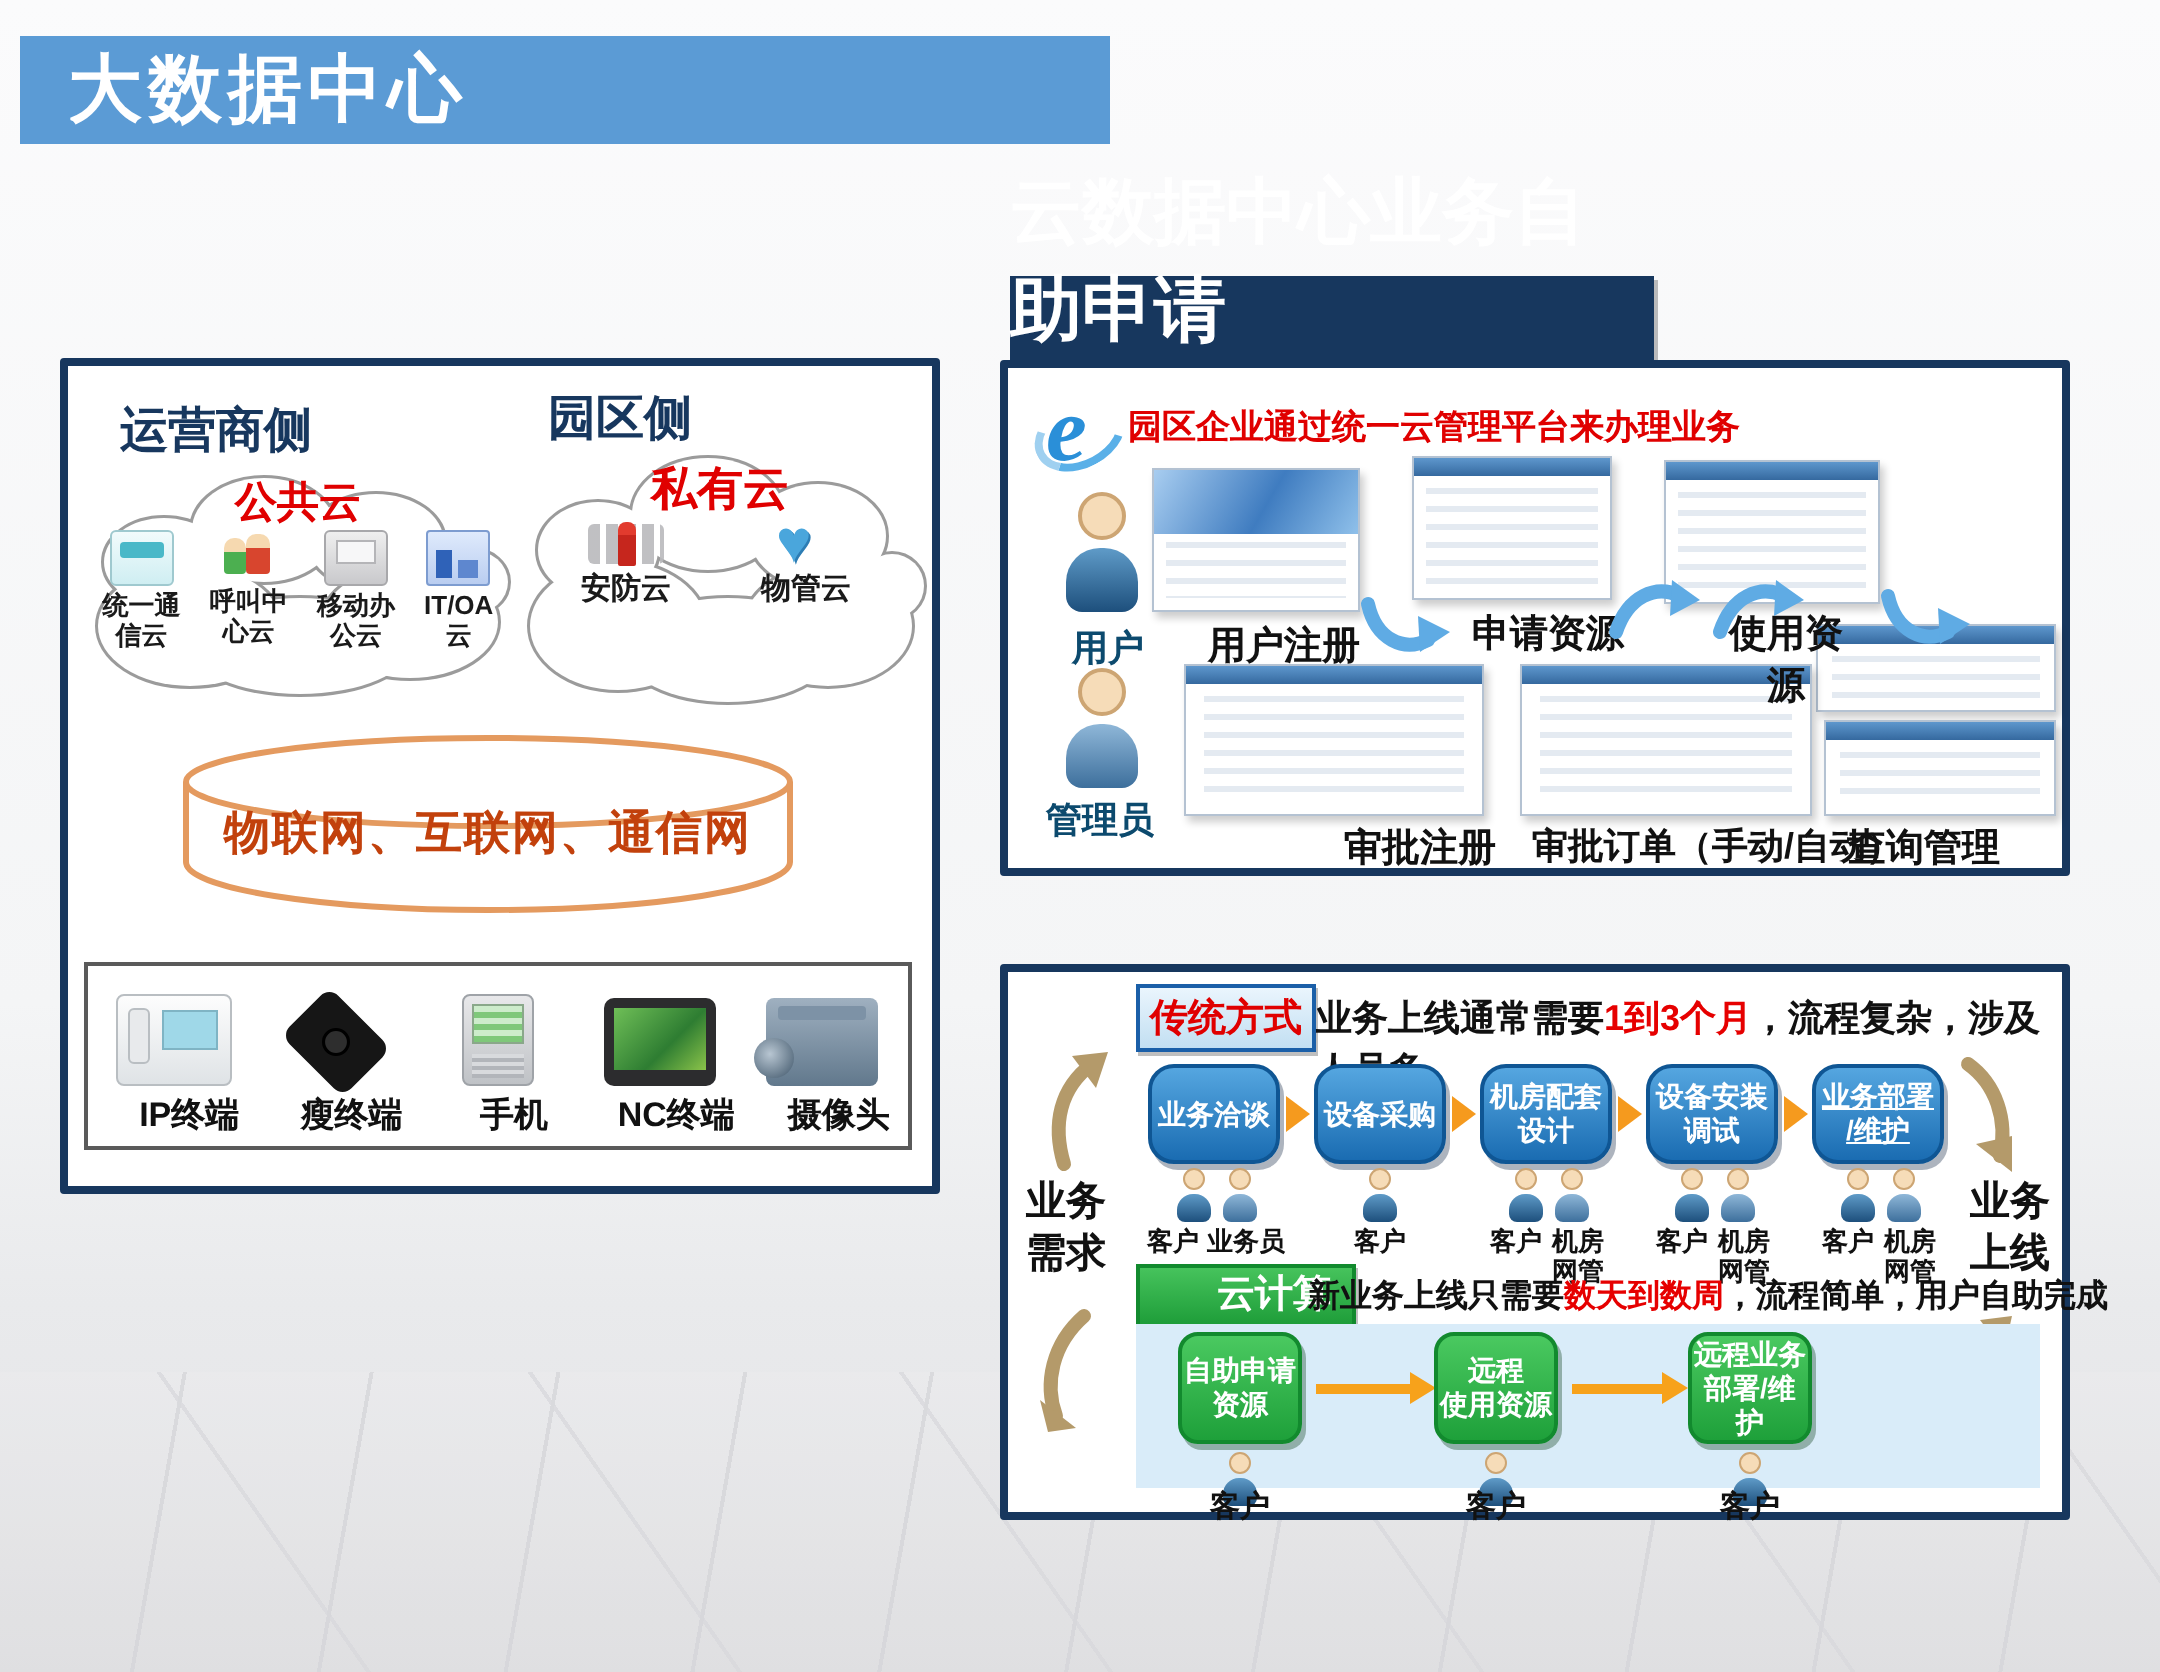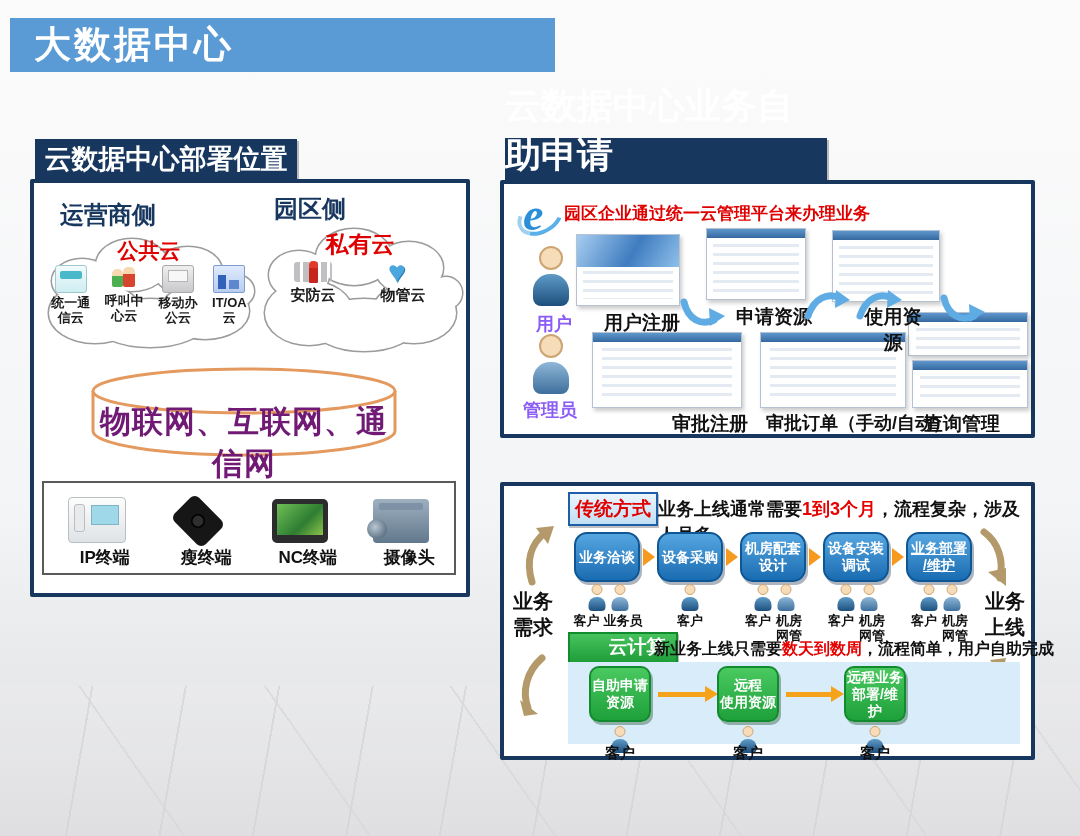--- a/index.html
+++ b/index.html
@@ -40,21 +40,21 @@
   .mini-itoa{background:linear-gradient(180deg,#dfeafc,#b9cdf0);border:1px solid #7d9cd0;border-radius:2px;}
   .mini-itoa::before{content:"";position:absolute;left:4px;bottom:3px;width:8px;height:14px;background:#2f62b8;}
   .mini-itoa::after{content:"";position:absolute;right:5px;bottom:3px;width:10px;height:9px;background:#5e87cf;}
   .mini-sec{width:40px;}
   .mini-sec::before{content:"";position:absolute;left:1px;top:3px;width:38px;height:20px;
      background:repeating-linear-gradient(90deg,#b9b9bc 0 6px,transparent 6px 9px);border-radius:3px;opacity:.9;}
   .mini-sec::after{content:"";position:absolute;left:16px;top:2px;width:9px;height:22px;background:linear-gradient(180deg,#e23b2e 0 30%,#c6261d 30%);border-radius:4px 4px 1px 1px;}
   .mini-prop{font-size:30px;line-height:26px;color:#4aa6dc;text-shadow:1px 1px 0 #2d7db4;}
   
   .ring-wrap{position:absolute;}
-  .ring-text{position:absolute;width:100%;text-align:center;color:#701a75;font-weight:700;font-size:31px;letter-spacing:1px;}
+  .ring-text{position:absolute;width:100%;text-align:center;color:#c2410c;font-weight:700;font-size:23px;letter-spacing:1px;}
   
   .devstrip{position:absolute;border:2px solid #5a5a5a;background:#fff;display:flex;justify-content:space-around;align-items:flex-end;padding:6px 2px 4px;box-sizing:border-box;}
   .device{display:flex;flex-direction:column;align-items:center;width:78px;}
   .device .lbl{font-size:17px;font-weight:700;color:#111;margin-top:3px;margin-left:16px;}
   .dico{width:56px;height:44px;position:relative;}
   .d-ip{background:linear-gradient(180deg,#fdfdfd,#dfe3e6);border:1px solid #b9bec2;border-radius:4px;}
   .d-ip::before{content:"";position:absolute;right:6px;top:7px;width:26px;height:18px;background:#9fd8e8;border:1px solid #7fb4c4;}
   .d-ip::after{content:"";position:absolute;left:5px;top:6px;width:9px;height:26px;background:#e8eaec;border:1px solid #b9bec2;border-radius:3px;}
   .d-thin{background:#161616;border-radius:8px;transform:rotate(45deg) scale(.78);}
   .d-thin::after{content:"";position:absolute;left:50%;top:50%;width:14px;height:14px;margin:-7px 0 0 -7px;border-radius:50%;background:#2e2e2e;box-shadow:0 0 0 2px #000;}
@@ -68,21 +68,21 @@
   .d-cam::after{content:"";position:absolute;left:6px;top:4px;right:6px;height:7px;background:#7d92a6;border-radius:2px;}
   
   .datatypes{position:absolute;left:28px;top:610px;width:460px;font-weight:700;font-size:20px;line-height:29px;margin:0;}
   .datatypes .dt-label{color:#1b1b1b;}
   .datatypes .dt-text{color:#e60000;}
   
   .ie{position:absolute;width:46px;height:46px;}
   .ie .e{position:absolute;left:7px;top:-8px;font-family:"Liberation Serif","DejaVu Serif",serif;font-style:italic;font-weight:700;font-size:46px;color:#2a8fd8;}
   .ie::after{content:"";position:absolute;inset:4px -2px 8px 0;border:4px solid transparent;border-bottom-color:#5ab0e8;border-left-color:#9fd0f0;border-radius:50%;transform:rotate(-28deg);}
   .intro{position:absolute;color:#e00000;font-weight:700;font-size:17px;}
-  .role-label{position:absolute;color:#8b5cf6;font-weight:700;font-size:18px;}
+  .role-label{position:absolute;color:#0c4a6e;font-weight:700;font-size:18px;}
   .flow-label{position:absolute;color:#111;font-weight:700;font-size:19px;}
   .shot{position:absolute;background:#fff;border:1px solid #b4c2d2;box-shadow:2px 3px 4px rgba(0,0,0,.2);}
   .shot::before{content:"";position:absolute;left:0;right:0;top:0;height:9px;background:linear-gradient(180deg,#5e97cd,#35699f);}
   .shot::after{content:"";position:absolute;left:6%;right:6%;top:15px;bottom:6px;
      background:repeating-linear-gradient(180deg,#e4eaf1 0 3px,transparent 3px 9px);}
   .shot.map::before{height:46%;background:linear-gradient(120deg,#a8cdf0 0%,#3f7cc0 55%,#8fc0ea 100%);}
   .shot.map::after{top:52%;}
   
   .person{position:relative;display:inline-block;width:18px;height:27px;}
   .person::before{content:"";position:absolute;top:0;left:50%;transform:translateX(-50%);width:11px;height:11px;border-radius:50%;background:#f6dcb8;border:1px solid #cda573;box-sizing:border-box;}
@@ -119,23 +119,20 @@
 </head>
 <body>
 
 <div class="stage">
   <div class="floor"></div>
 
   <div class="banner">
     <span>大数据中心</span>
   </div>
 
-  <div class="sec-head" style="left:35px;top:139px;width:262px;height:40px;font-size:27px;">
-    <span>云数据中心部署位置</span>
-  </div>
 
   <div class="panel" style="left:30px;top:179px;width:440px;height:418px;">
     <div class="side-label" style="left:14px;top:16px;">运营商侧</div>
     <div class="side-label" style="left:228px;top:10px;">园区侧</div>
 
     <div class="cloud-wrap" style="left:220px;top:28px;width:212px;height:152px;">
       <svg width="212" height="152" viewBox="0 0 212 152">
         <defs>
             <g id="cloud-b">
           <ellipse cx="55" cy="102" rx="44" ry="32"></ellipse>
@@ -215,20 +212,24 @@
     <div class="devstrip" style="left:8px;top:298px;width:414px;height:94px;">
       <div class="device">
         <span class="dico d-ip"></span>
         <span class="lbl">IP终端</span>
       </div>
       <div class="device">
         <span class="dico d-thin"></span>
         <span class="lbl">瘦终端</span>
       </div>
       <div class="device">
+        <span class="dico d-phone"></span>
+        <span class="lbl">手机</span>
+      </div>
+      <div class="device">
         <span class="dico d-nc"></span>
         <span class="lbl">NC终端</span>
       </div>
       <div class="device">
         <span class="dico d-cam"></span>
         <span class="lbl">摄像头</span>
       </div>
     </div>
   </div>
 

